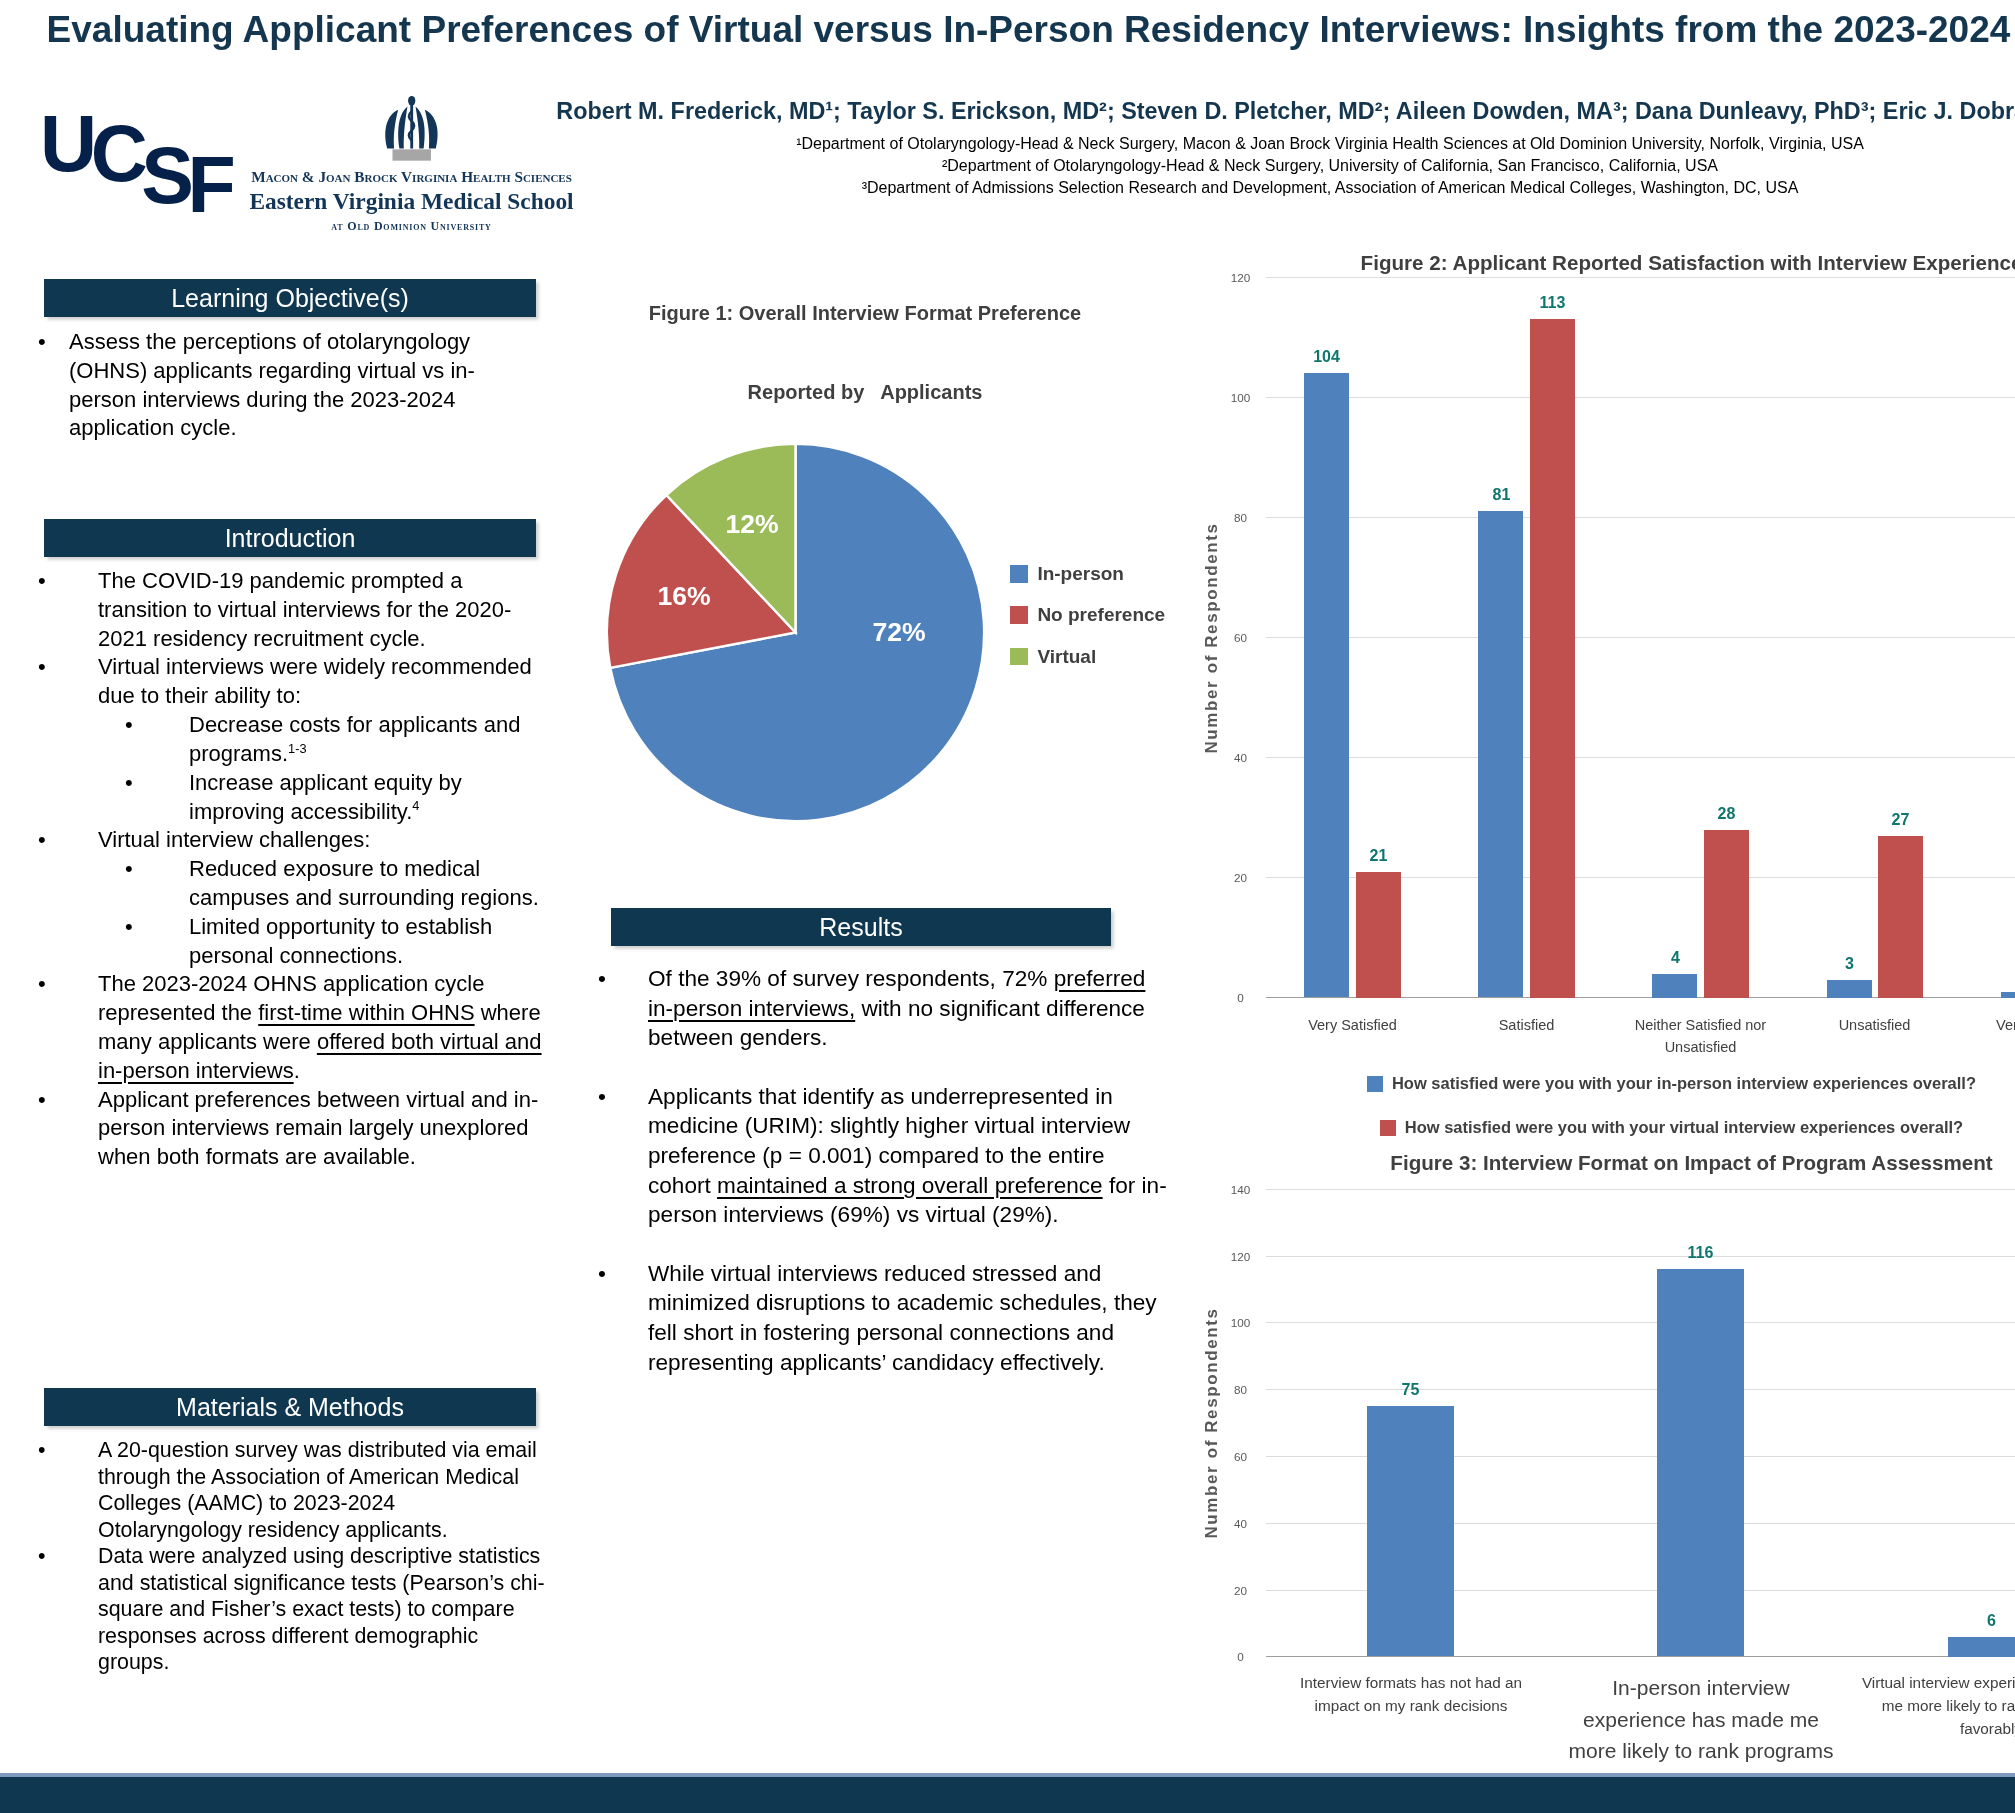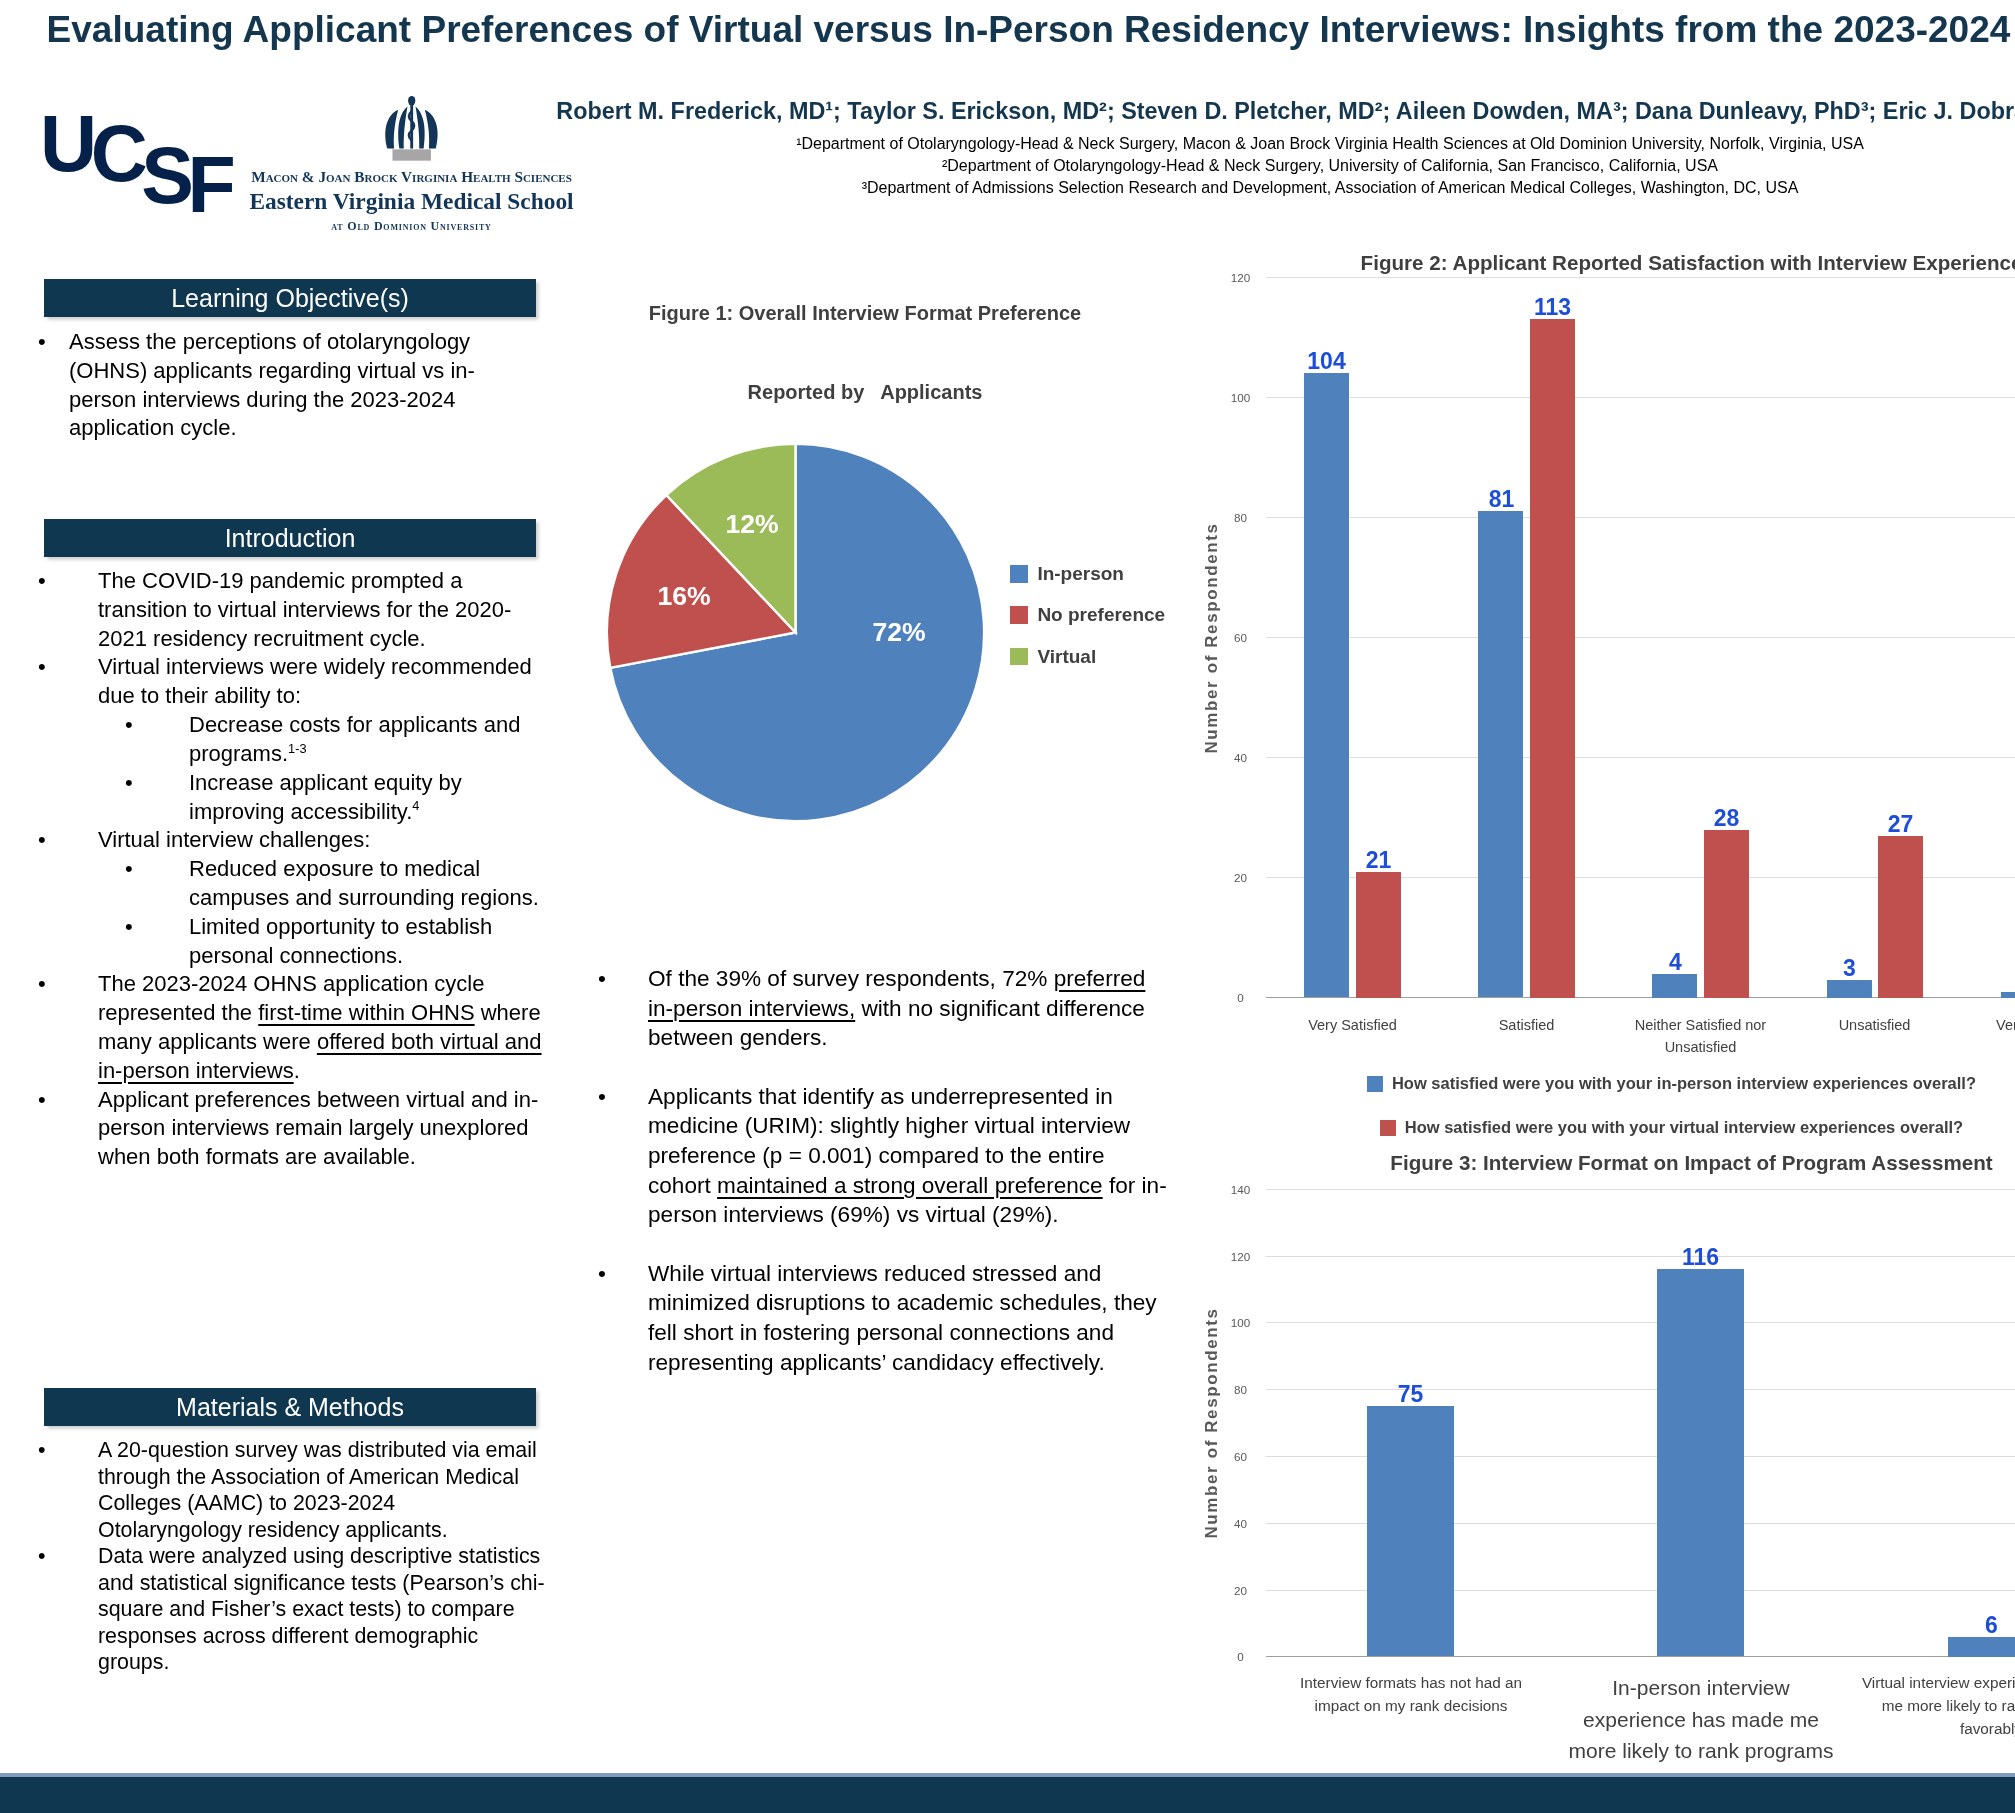--- a/index.html
+++ b/index.html
@@ -67,21 +67,21 @@
   .plotarea{position:absolute;left:0;top:0;right:0;bottom:0;}
   .ctitle{position:absolute;left:40px;right:0;text-align:center;font-size:20.6px;
           font-weight:700;color:#3F3F3F;}
   .chart-fig2 .ctitle{top:12px;} .chart-fig3 .ctitle{top:0px;}
   .ylabr{position:absolute;transform:translate(-50%,-50%) rotate(-90deg);
          font-size:17px;font-weight:700;color:#595959;letter-spacing:1.6px;white-space:nowrap;}
   .grid{position:absolute;height:1.2px;background:#DCDCDC;}
   .grid.zero{background:#9E9E9E;}
   .ytick{position:absolute;text-align:center;font-size:11.7px;color:#595959;}
   .bar{position:absolute;}
-  .vlab{position:absolute;text-align:center;font-size:23px;font-weight:700;color:#1d4ed8;}
+  .vlab{position:absolute;text-align:center;font-size:16px;font-weight:700;color:#0f766e;}
   .cat{position:absolute;text-align:center;color:#404040;line-height:1.5;}
   .lgrow{position:absolute;left:0;width:100%;display:flex;justify-content:center;
          align-items:center;gap:8.9px;font-size:16.5px;font-weight:700;color:#404040;}
   .sw{width:16px;height:16px;flex:0 0 16px;}
   
   .footer{position:absolute;left:0;top:1773px;width:2660px;height:36px;
           background:#0F3750;border-top:4px solid #7E9BBF;}
 </style>
 </head>
 <body>
@@ -202,20 +202,21 @@
     <div class="item">
         <span class="sw" style="background: rgb(192, 80, 77);"></span>
         <span>No preference</span>
       </div>
     <div class="item">
         <span class="sw" style="background: rgb(155, 187, 89);"></span>
         <span>Virtual</span>
       </div>
   </div>
 
+  <div class="sec-hdr hdr-results">Results</div>
   <div class="body results-body gap">
       <div class="bu l1">
         <span class="mk">•</span>
         <span class="tx"><span>Of the 39% of survey respondents, 72% </span><span class="u">preferred in-person interviews,</span><span> with no significant difference between genders.</span></span>
       </div>
       <div class="bu l1">
         <span class="mk">•</span>
         <span class="tx"><span>Applicants that identify as underrepresented in medicine (URIM): slightly higher virtual interview preference (p = 0.001) compared to the entire cohort </span><span class="u">maintained a strong overall preference</span><span> for in-person interviews (69%) vs virtual (29%).</span></span>
       </div>
       <div class="bu l1">

